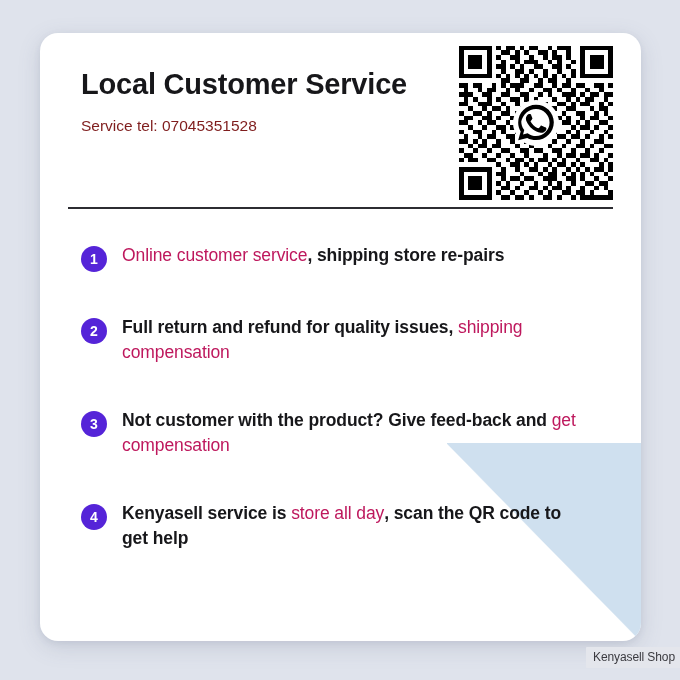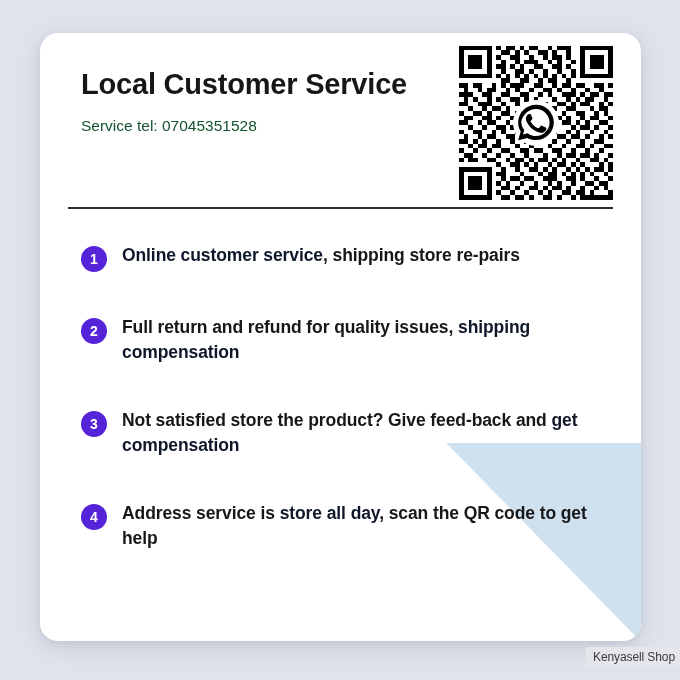--- a/index.html
+++ b/index.html
@@ -56,21 +56,21 @@
     font-size: 29px;
     font-weight: bold;
     color: #17171a;
     letter-spacing: -0.2px;
     margin: 0 0 12px 0;
     line-height: 1.1;
     white-space: nowrap;
   }
   .meta-line {
     font-size: 15.5px;
-    color: #14532d;
+    color: #7f1d1d;
     line-height: 1.62;
     white-space: nowrap;
   }
   .qr-wrap {
     position: absolute;
     left: 419px;
     top: 11px;
     width: 154px;
     height: 157px;
   }
@@ -129,22 +129,22 @@
     margin-right: 15px;
   }
   .item-text {
     font-size: 17.5px;
     line-height: 1.43;
     color: #17171a;
     font-weight: bold;
     letter-spacing: -0.1px;
   }
   .hl {
-    color: #0f172a;
-    font-weight: bold;
+    color: #be185d;
+    font-weight: normal;
   }
   .watermark {
     position: absolute;
     left: 586px;
     top: 647px;
     padding: 3px 7px 4px 7px;
     background: #e4e6ec;
     color: #3b3b40;
     font-size: 12px;
     letter-spacing: -0.1px;
@@ -547,26 +547,26 @@
           <div class="item-text"><span class="hl">Online customer service</span><span>, shipping store re-pairs</span></div>
         </div>
 
         <div class="list-item">
           <div class="badge">2</div>
           <div class="item-text"><span>Full return and refund for quality issues, </span><span class="hl">shipping compensation</span></div>
         </div>
 
         <div class="list-item">
           <div class="badge">3</div>
-          <div class="item-text"><span>Not satisfied store the product? Give feed-back and </span><span class="hl">get compensation</span></div>
+          <div class="item-text"><span>Not customer with the product? Give feed-back and </span><span class="hl">get compensation</span></div>
         </div>
 
         <div class="list-item">
           <div class="badge">4</div>
-          <div class="item-text"><span>Address service is </span><span class="hl">store all day</span><span>, scan the QR code to get help</span></div>
+          <div class="item-text"><span>Kenyasell service is </span><span class="hl">store all day</span><span>, scan the QR code to get help</span></div>
         </div>
 
       </div>
 
     </div>
   </div>
 
   <div class="watermark">Kenyasell Shop</div>
 
 </div>

